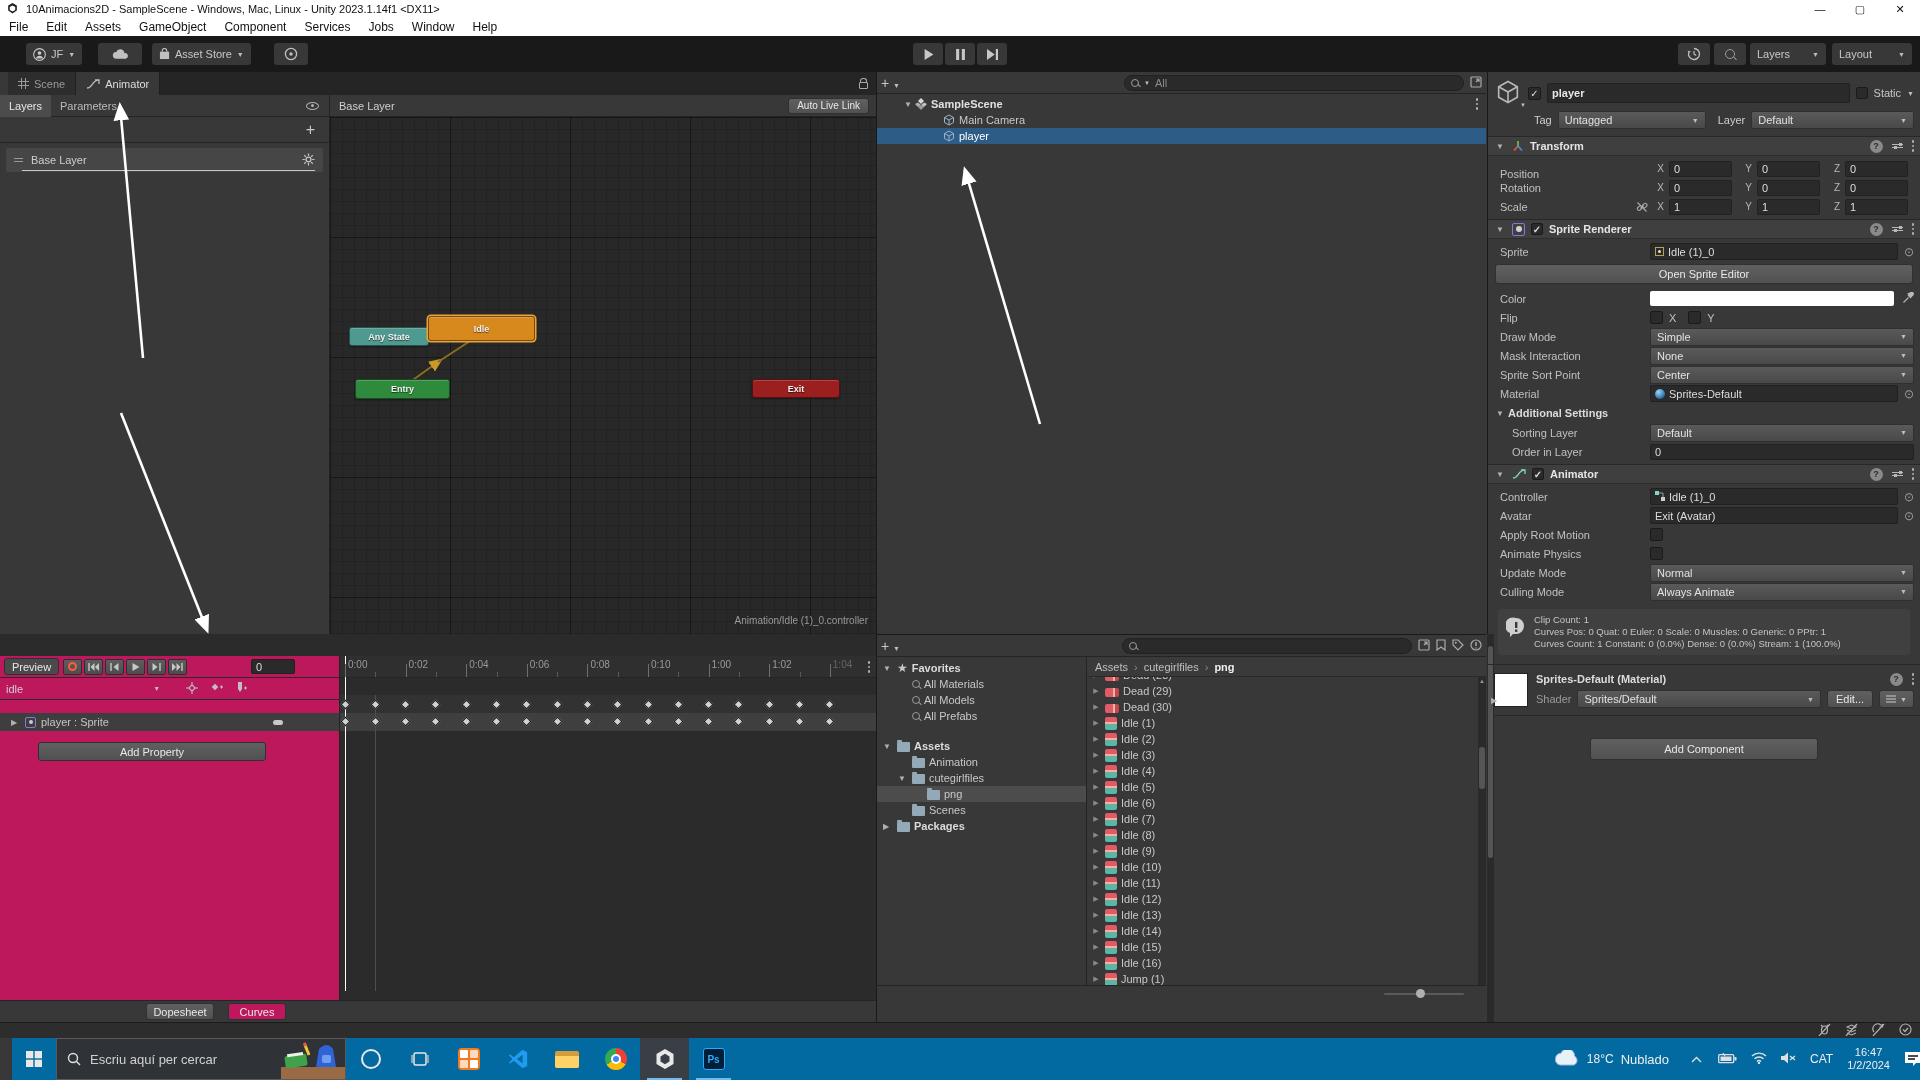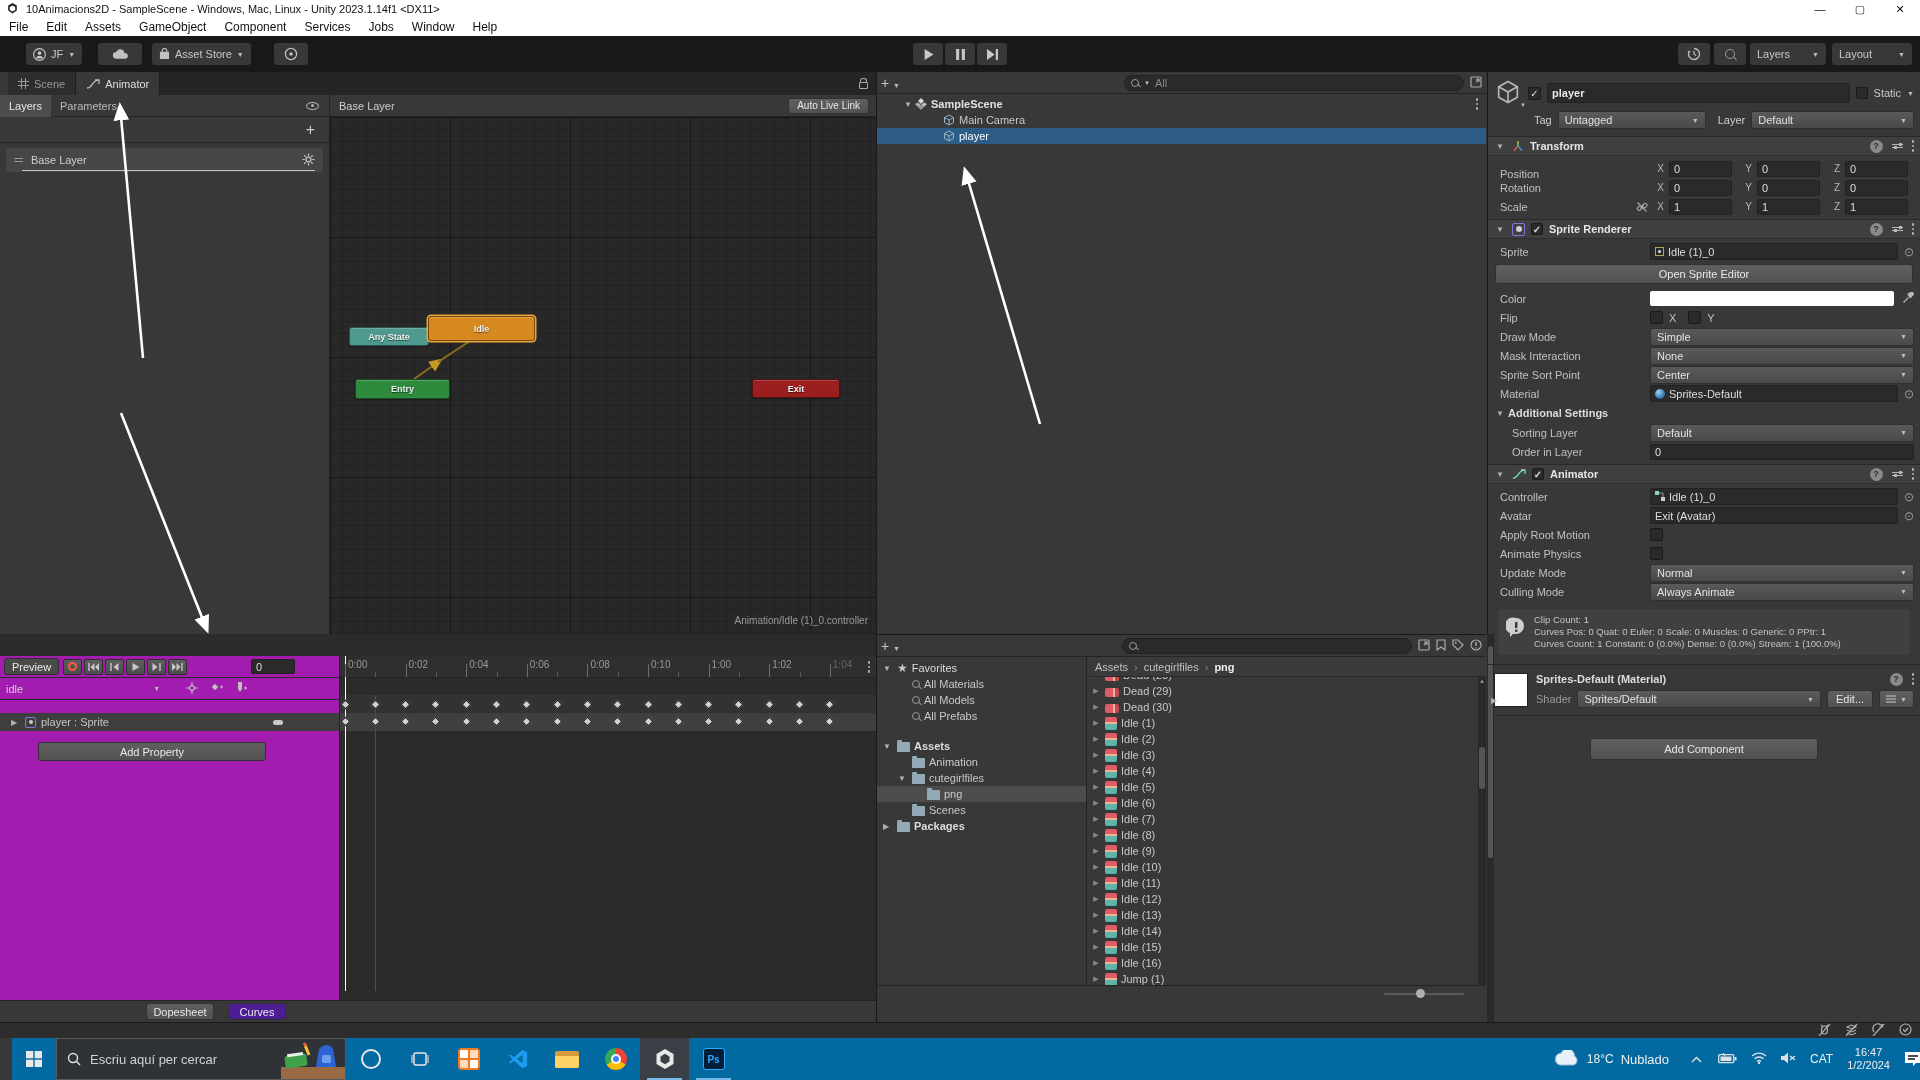--- a/index.html
+++ b/index.html
@@ -662,21 +662,21 @@
   <div class="striptools">
       <span class="lock"></span>
       <span class="kebab">
         <i></i>
         <i></i>
         <i></i>
       </span>
     </div>
 </div>
 <div class="ab" id="anim">
-  <div class="ab" style="left:0;top:22px;width:340px;height:344px;background:#a21caf;border-right:1px solid #242424">
+  <div class="ab" style="left:0;top:22px;width:340px;height:344px;background:#be185d;border-right:1px solid #242424">
     <div class="fx" style="height:22px;border-bottom:1px solid #2a2a2a;padding:0 4px">
       <div class="btn" style="height:17px;padding:0 7px;margin-right:4px;background:#4a4a4a">Preview</div>
       <div class="transbtn">
           <span style="width:9px;height:9px;border-radius:50%;border:2.5px solid #ff5a3c"></span>
         </div>
       <div class="transbtn">
           <svg width="11" height="8" viewBox="0 0 11 8">
             <path d="M1 0v8" stroke="#c8c8c8" stroke-width="1.4"></path>
             <path d="M6.5 0L2.5 4l4 4zM11 0L7 4l4 4z" fill="#c8c8c8"></path>
           </svg>
@@ -801,21 +801,21 @@
       <div class="kf" style="left: 765.7px; top: 66.5px;"></div>
       <div class="kf" style="left: 765.7px; top: 84px;"></div>
       <div class="kf" style="left: 796px; top: 66.5px;"></div>
       <div class="kf" style="left: 796px; top: 84px;"></div>
       <div class="kf" style="left: 826.3px; top: 66.5px;"></div>
       <div class="kf" style="left: 826.3px; top: 84px;"></div>
     </div>
 
   <div class="ab fx" style="left:0;top:366px;width:876px;height:22px;background:#383838;border-top:1px solid #242424">
     <div class="btn" style="width:68px;height:17px;margin-left:146px">Dopesheet</div>
-    <div class="btn" style="width:58px;height:17px;margin-left:14px;background:#4c1d95">Curves</div>
+    <div class="btn" style="width:58px;height:17px;margin-left:14px;background:#be185d">Curves</div>
 
   </div>
 </div>
 
 <div class="ab strip" style="left:876px;top:634px;width:610px">
   <div class="tab on">
     <span class="folder" style="transform:scale(.9)"></span>
     <span>Project</span>
   </div>
   <div class="striptools">
@@ -847,21 +847,21 @@
     <span><svg width="12" height="12" viewBox="0 0 12 12">
           <circle cx="6" cy="6" r="5" fill="none" stroke="#aaa" stroke-width="1.2"></circle>
           <path d="M6 3v4M6 8.5v1" stroke="#aaa" stroke-width="1.4"></path>
         </svg></span>
   </div>
   <div class="fx" style="align-items:stretch;height:328px">
     <div style="width:210px;border-right:1px solid #242424;padding-top:3px" id="ptree">
         <div class="trow" style="padding-left: 6px;">
           <div style="width: 10px; font-size: 8px; color: rgb(176, 176, 176);">▼</div>
           <div style="color: rgb(200, 200, 200); font-size: 12px;">★</div>
-          <div style="font-weight: normal; color: rgb(220, 220, 220);">Favorites</div>
+          <div style="font-weight: bold; color: rgb(220, 220, 220);">Favorites</div>
         </div>
         <div class="trow" style="padding-left: 21px;">
           <div style="width: 10px; font-size: 8px; color: rgb(176, 176, 176);"></div>
           <div class="mag"></div>
           <div>All Materials</div>
         </div>
         <div class="trow" style="padding-left: 21px;">
           <div style="width: 10px; font-size: 8px; color: rgb(176, 176, 176);"></div>
           <div class="mag"></div>
           <div>All Models</div>

